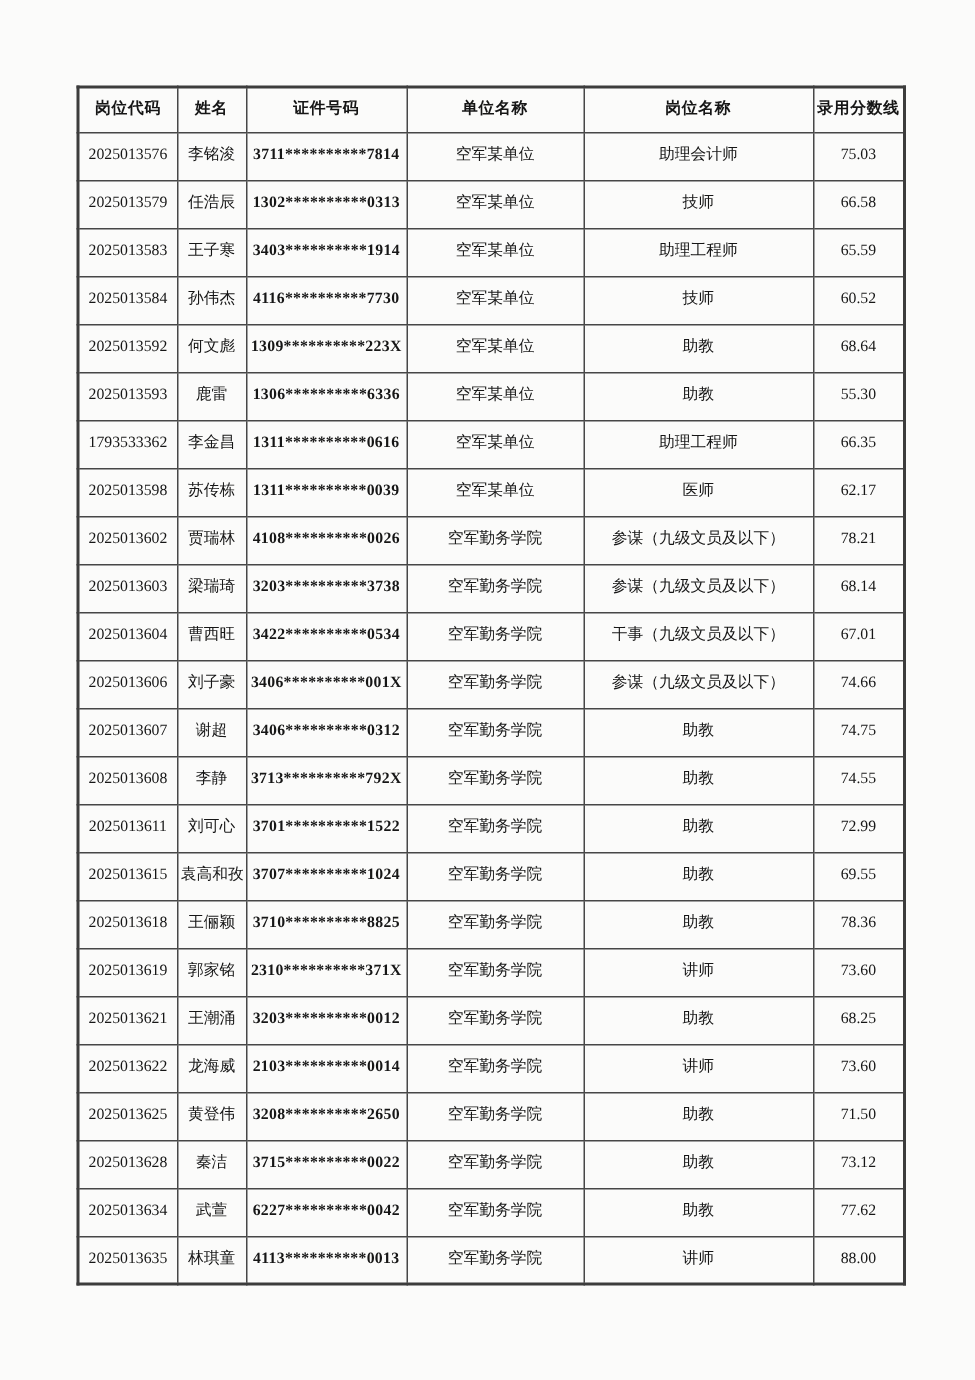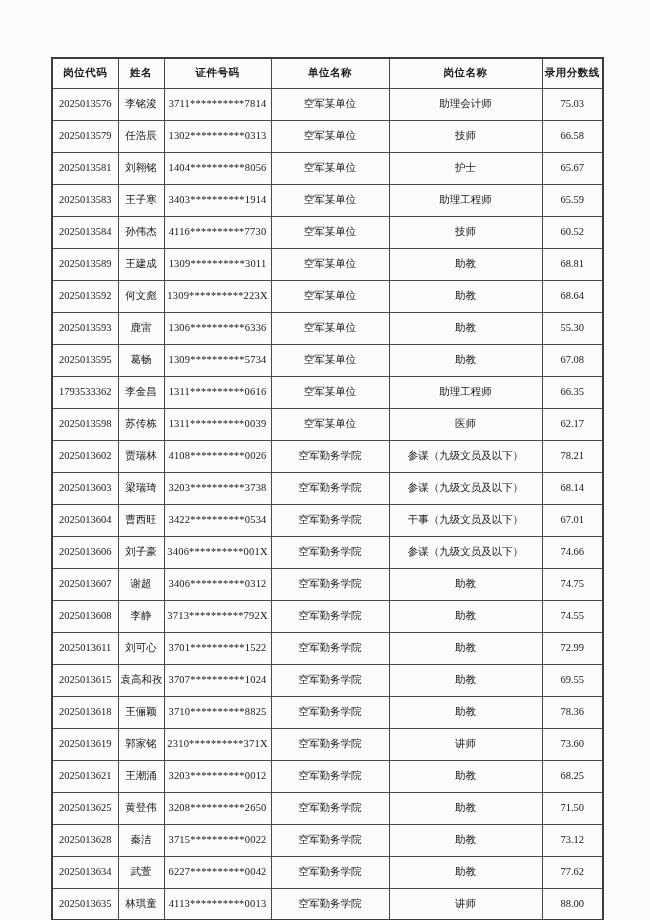--- a/index.html
+++ b/index.html
@@ -31,21 +31,21 @@
     padding:0 2px;
     font-size:10.5px;
     line-height:1.1;
     overflow:hidden;
     white-space:nowrap;
   }
   table.score-table{border:2px solid #3c3c3c;}
   thead tr{height:30px;}
   tbody tr{height:32px;}
   thead th{font-weight:bold;font-size:10.5px;letter-spacing:0.5px;}
-  td.cell-id{letter-spacing:0.2px;}
+  td.cell-id{letter-spacing:0.2px;font-weight:bold;}
 </style>
 </head>
 <body>
 
 <div class="page">
   <table class="score-table">
     <colgroup>
       <col style="width:66px">
       <col style="width:46px">
       <col style="width:107px">
@@ -74,76 +74,52 @@
   </tr>
         <tr>
     <td>2025013579</td>
     <td>任浩辰</td>
     <td class="cell-id">1302**********0313</td>
     <td>空军某单位</td>
     <td>技师</td>
     <td>66.58</td>
   </tr>
         <tr>
-    <td>2025013581</td>
-    <td>刘翱铭</td>
-    <td class="cell-id">1404**********8056</td>
-    <td>空军某单位</td>
-    <td>护士</td>
-    <td>65.67</td>
-  </tr>
-        <tr>
     <td>2025013583</td>
     <td>王子寒</td>
     <td class="cell-id">3403**********1914</td>
     <td>空军某单位</td>
     <td>助理工程师</td>
     <td>65.59</td>
   </tr>
         <tr>
     <td>2025013584</td>
     <td>孙伟杰</td>
     <td class="cell-id">4116**********7730</td>
     <td>空军某单位</td>
     <td>技师</td>
     <td>60.52</td>
   </tr>
         <tr>
-    <td>2025013589</td>
-    <td>王建成</td>
-    <td class="cell-id">1309**********3011</td>
-    <td>空军某单位</td>
-    <td>助教</td>
-    <td>68.81</td>
-  </tr>
-        <tr>
     <td>2025013592</td>
     <td>何文彪</td>
     <td class="cell-id">1309**********223X</td>
     <td>空军某单位</td>
     <td>助教</td>
     <td>68.64</td>
   </tr>
         <tr>
     <td>2025013593</td>
     <td>鹿雷</td>
     <td class="cell-id">1306**********6336</td>
     <td>空军某单位</td>
     <td>助教</td>
     <td>55.30</td>
   </tr>
         <tr>
-    <td>2025013595</td>
-    <td>葛畅</td>
-    <td class="cell-id">1309**********5734</td>
-    <td>空军某单位</td>
-    <td>助教</td>
-    <td>67.08</td>
-  </tr>
-        <tr>
     <td>1793533362</td>
     <td>李金昌</td>
     <td class="cell-id">1311**********0616</td>
     <td>空军某单位</td>
     <td>助理工程师</td>
     <td>66.35</td>
   </tr>
         <tr>
     <td>2025013598</td>
     <td>苏传栋</td>
@@ -232,20 +208,28 @@
     <td>讲师</td>
     <td>73.60</td>
   </tr>
         <tr>
     <td>2025013621</td>
     <td>王潮涌</td>
     <td class="cell-id">3203**********0012</td>
     <td>空军勤务学院</td>
     <td>助教</td>
     <td>68.25</td>
+  </tr>
+        <tr>
+    <td>2025013622</td>
+    <td>龙海威</td>
+    <td class="cell-id">2103**********0014</td>
+    <td>空军勤务学院</td>
+    <td>讲师</td>
+    <td>73.60</td>
   </tr>
         <tr>
     <td>2025013625</td>
     <td>黄登伟</td>
     <td class="cell-id">3208**********2650</td>
     <td>空军勤务学院</td>
     <td>助教</td>
     <td>71.50</td>
   </tr>
         <tr>

